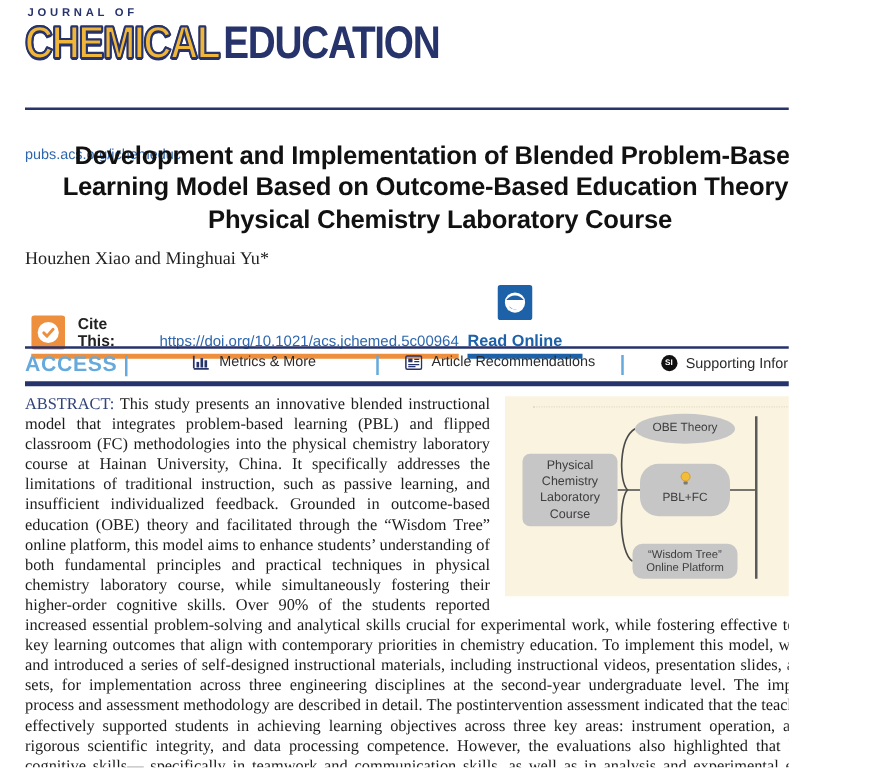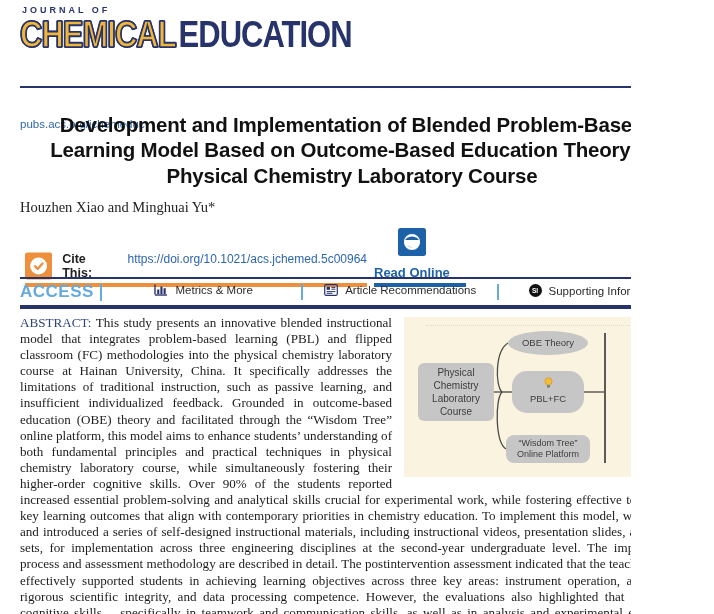--- a/index.html
+++ b/index.html
@@ -29,21 +29,21 @@
 
   
   .article-title{position:absolute;top:112px;left:20px;width:664px;font-size:20.5px;
                  font-weight:bold;line-height:1.24;letter-spacing:-0.2px;color:#111;
                  white-space:pre-line;}
   .authors{position:absolute;top:199px;left:20px;font-family:"Liberation Serif",serif;
            font-size:14.5px;color:#222;}
 
   
   .citerow{position:absolute;top:228px;left:25px;display:flex;align-items:flex-end;}
-  .cite-box{display:flex;align-items:flex-start;gap:10px;width:342px;
+  .cite-box{display:flex;align-items:flex-end;gap:10px;width:342px;
             border-bottom:4px solid var(--orange);padding-bottom:3px;}
   .read-box{display:flex;align-items:center;gap:9px;margin-left:7px;
             border-bottom:4px solid var(--read-blue);padding-bottom:3px;padding-right:16px;flex-direction:column;}
   .cite-label{font-size:12.5px;font-weight:bold;color:#222;}
   .cite-doi{font-size:12px;color:var(--link-blue);text-decoration:none;}
   .read-label{font-size:13px;font-weight:bold;color:var(--read-blue);}
   .sq-icon{display:block;}
 
   
   .accessbar{position:absolute;top:277px;left:20px;width:674px;height:26px;

